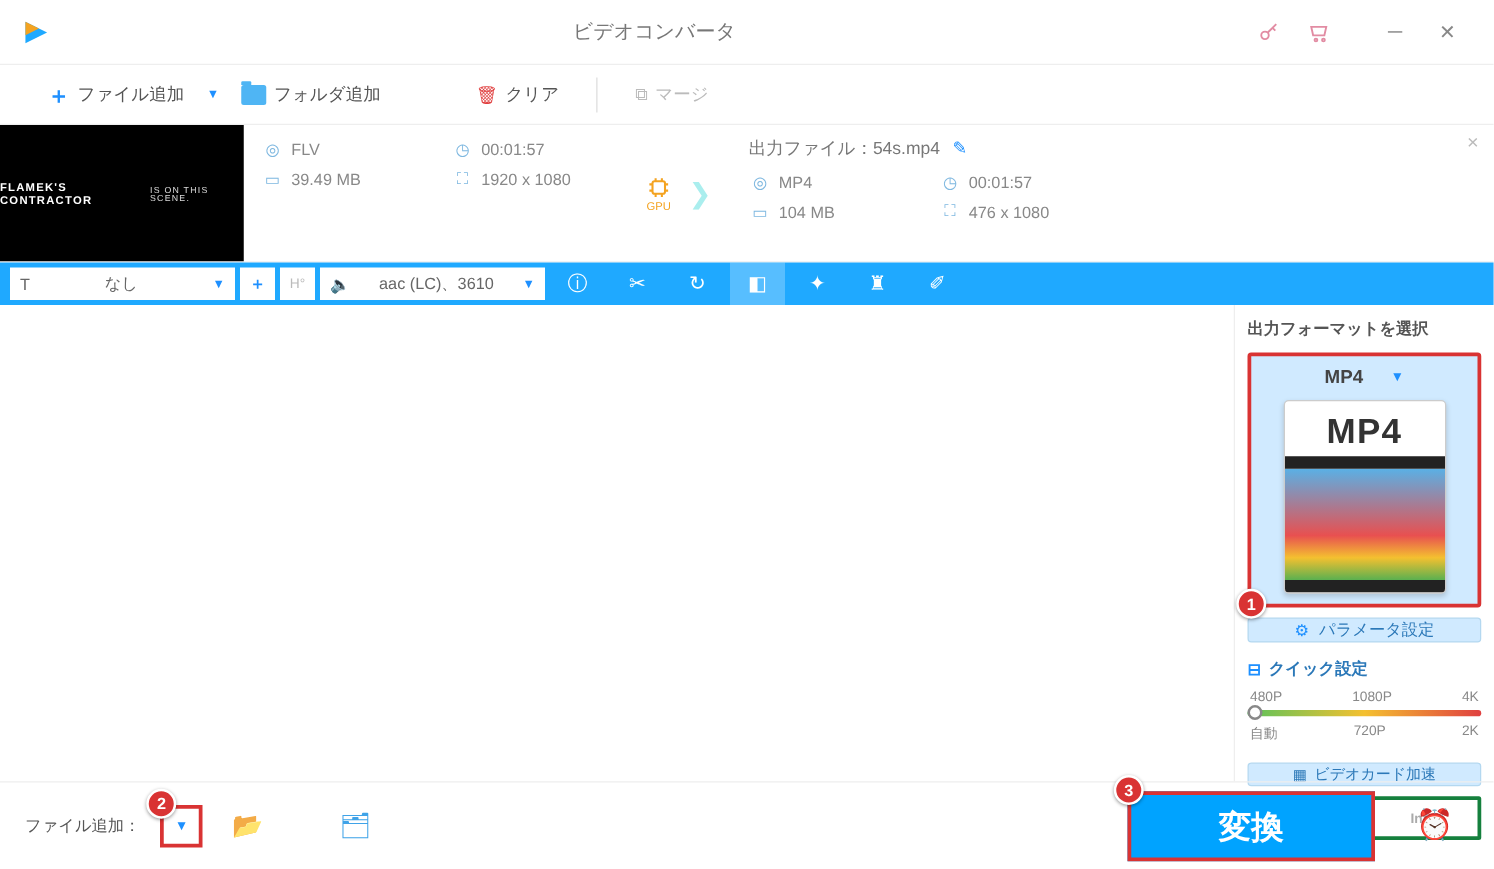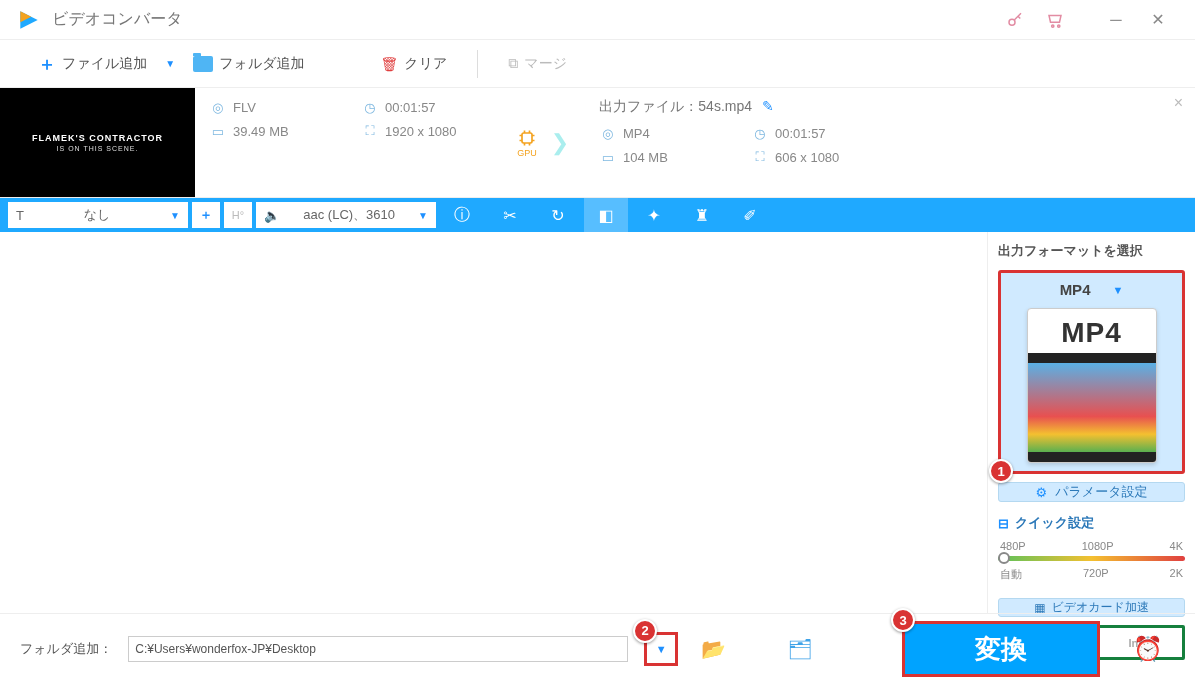--- a/index.html
+++ b/index.html
@@ -1,34 +1,34 @@
 <!DOCTYPE html>
 <html><head>
 <meta charset="utf-8">
 <style>
 * { margin: 0; padding: 0; box-sizing: border-box; font-family: "Segoe UI", "Meiryo", sans-serif; }
 body { width: 1195px; height: 695px; background: #fff; overflow: hidden; position: relative; }
 
-.titlebar { height: 40px; display: flex; align-items: center; padding: 0 16px; border-bottom: 1px solid #eee; }
+.titlebar { height: 52px; display: flex; align-items: center; padding: 0 16px; border-bottom: 1px solid #eee; text-align: center; }
 .app-logo { width: 26px; height: 26px; margin-right: 10px; }
 .app-title { font-size: 16px; color: #777; flex: 1; }
 .tb-icon { width: 40px; height: 40px; display: flex; align-items: center; justify-content: center; color: #e28ca3; cursor: pointer; }
 .sys-btn { width: 42px; height: 40px; display: flex; align-items: center; justify-content: center; color: #888; cursor: pointer; }
 
 .toolbar { height: 48px; display: flex; align-items: center; gap: 10px; padding: 0 30px; border-bottom: 1px solid #eee; }
 .tb-btn { display: flex; align-items: center; gap: 6px; font-size: 14px; color: #555; cursor: pointer; padding: 4px 8px; }
 .tb-btn.gray { color: #bbb; }
 .plus-ic { color: #1e90ff; font-size: 18px; font-weight: bold; }
 .dd-arrow { color: #1e90ff; font-size: 10px; }
 .folder-ic { width: 20px; height: 16px; background: #4fb5f4; border-radius: 2px; position: relative; }
 .folder-ic::before { content: ""; position: absolute; top: -3px; left: 0; width: 8px; height: 3px; background: #4fb5f4; border-radius: 1px 1px 0 0; }
 .tb-sep { width: 1px; height: 28px; background: #ddd; margin: 0 12px; }
 
 .content-row { display: flex; height: 110px; border-bottom: 1px solid #eee; }
-.thumb { width: 195px; height: 100%; background: #000; color: #fff; display: flex; flex-direction: column; align-items: center; justify-content: center; font-size: 9px; letter-spacing: 1px; }
+.thumb { width: 195px; height: 100%; background: #000; color: #fff; display: flex; flex-direction: row; align-items: center; justify-content: center; font-size: 9px; letter-spacing: 1px; }
 .thumb .l1 { font-weight: bold; }
 .thumb .l2 { font-size: 7px; opacity: .85; margin-top: 2px; }
 .info-block { flex: 1; padding: 10px 14px; position: relative; }
 .info-title { font-size: 14px; color: #777; margin-bottom: 8px; }
 .info-row { display: flex; gap: 22px; align-items: center; margin-bottom: 6px; font-size: 13px; color: #888; }
 .info-cell { display: flex; align-items: center; gap: 6px; min-width: 130px; }
 .info-cell .ic { width: 18px; height: 18px; display: flex; align-items: center; justify-content: center; color: #7fb8e0; }
 .gpu-badge { position: absolute; right: -10px; top: 40px; width: 36px; height: 40px; display: flex; flex-direction: column; align-items: center; color: #f4a320; font-size: 9px; }
 .close-x { position: absolute; right: 12px; top: 6px; color: #bbb; font-size: 16px; cursor: pointer; }
 .arrow-mid { width: 50px; display: flex; align-items: center; justify-content: center; color: #aee; font-size: 22px; }
@@ -175,21 +175,21 @@
           <span>00:01:57</span>
         </div>
     </div>
     <div class="info-row">
       <div class="info-cell">
           <span class="ic">▭</span>
           <span>104 MB</span>
         </div>
       <div class="info-cell">
           <span class="ic">⛶</span>
-          <span>606 x 1080</span>
+          <span>476 x 1080</span>
         </div>
     </div>
   </div>
 </div>
 
 <div class="blue-strip">
   <div class="strip-box sub">
     <span>T</span>
     <span>なし</span>
     <span class="dd-arrow">▼</span>
@@ -255,22 +255,21 @@
       <span>ビデオカード加速</span>
     </div>
     <div class="chip-row">
       <div class="chip nv">NVIDIA</div>
       <div class="chip">Intel</div>
     </div>
   </div>
 </div>
 
 <div class="bottombar">
-  <span class="out-label">フォルダ追加：</span>
-  <input class="out-path" value="C:¥Users¥wonderfox-JP¥Desktop" style="">
+  <span class="out-label">ファイル追加：</span>
   <div class="out-dd">
     ▼
     <div class="badge-num" style="left:-14px;top:-16px">2</div>
   </div>
   <div class="bottom-ic">📂</div>
   <div class="bottom-ic" style="margin-left:30px">🗂</div>
   <div class="convert-btn">
     <span>変換</span>
     <div class="badge-num" style="left:-14px;top:-16px">3</div>
   </div>

